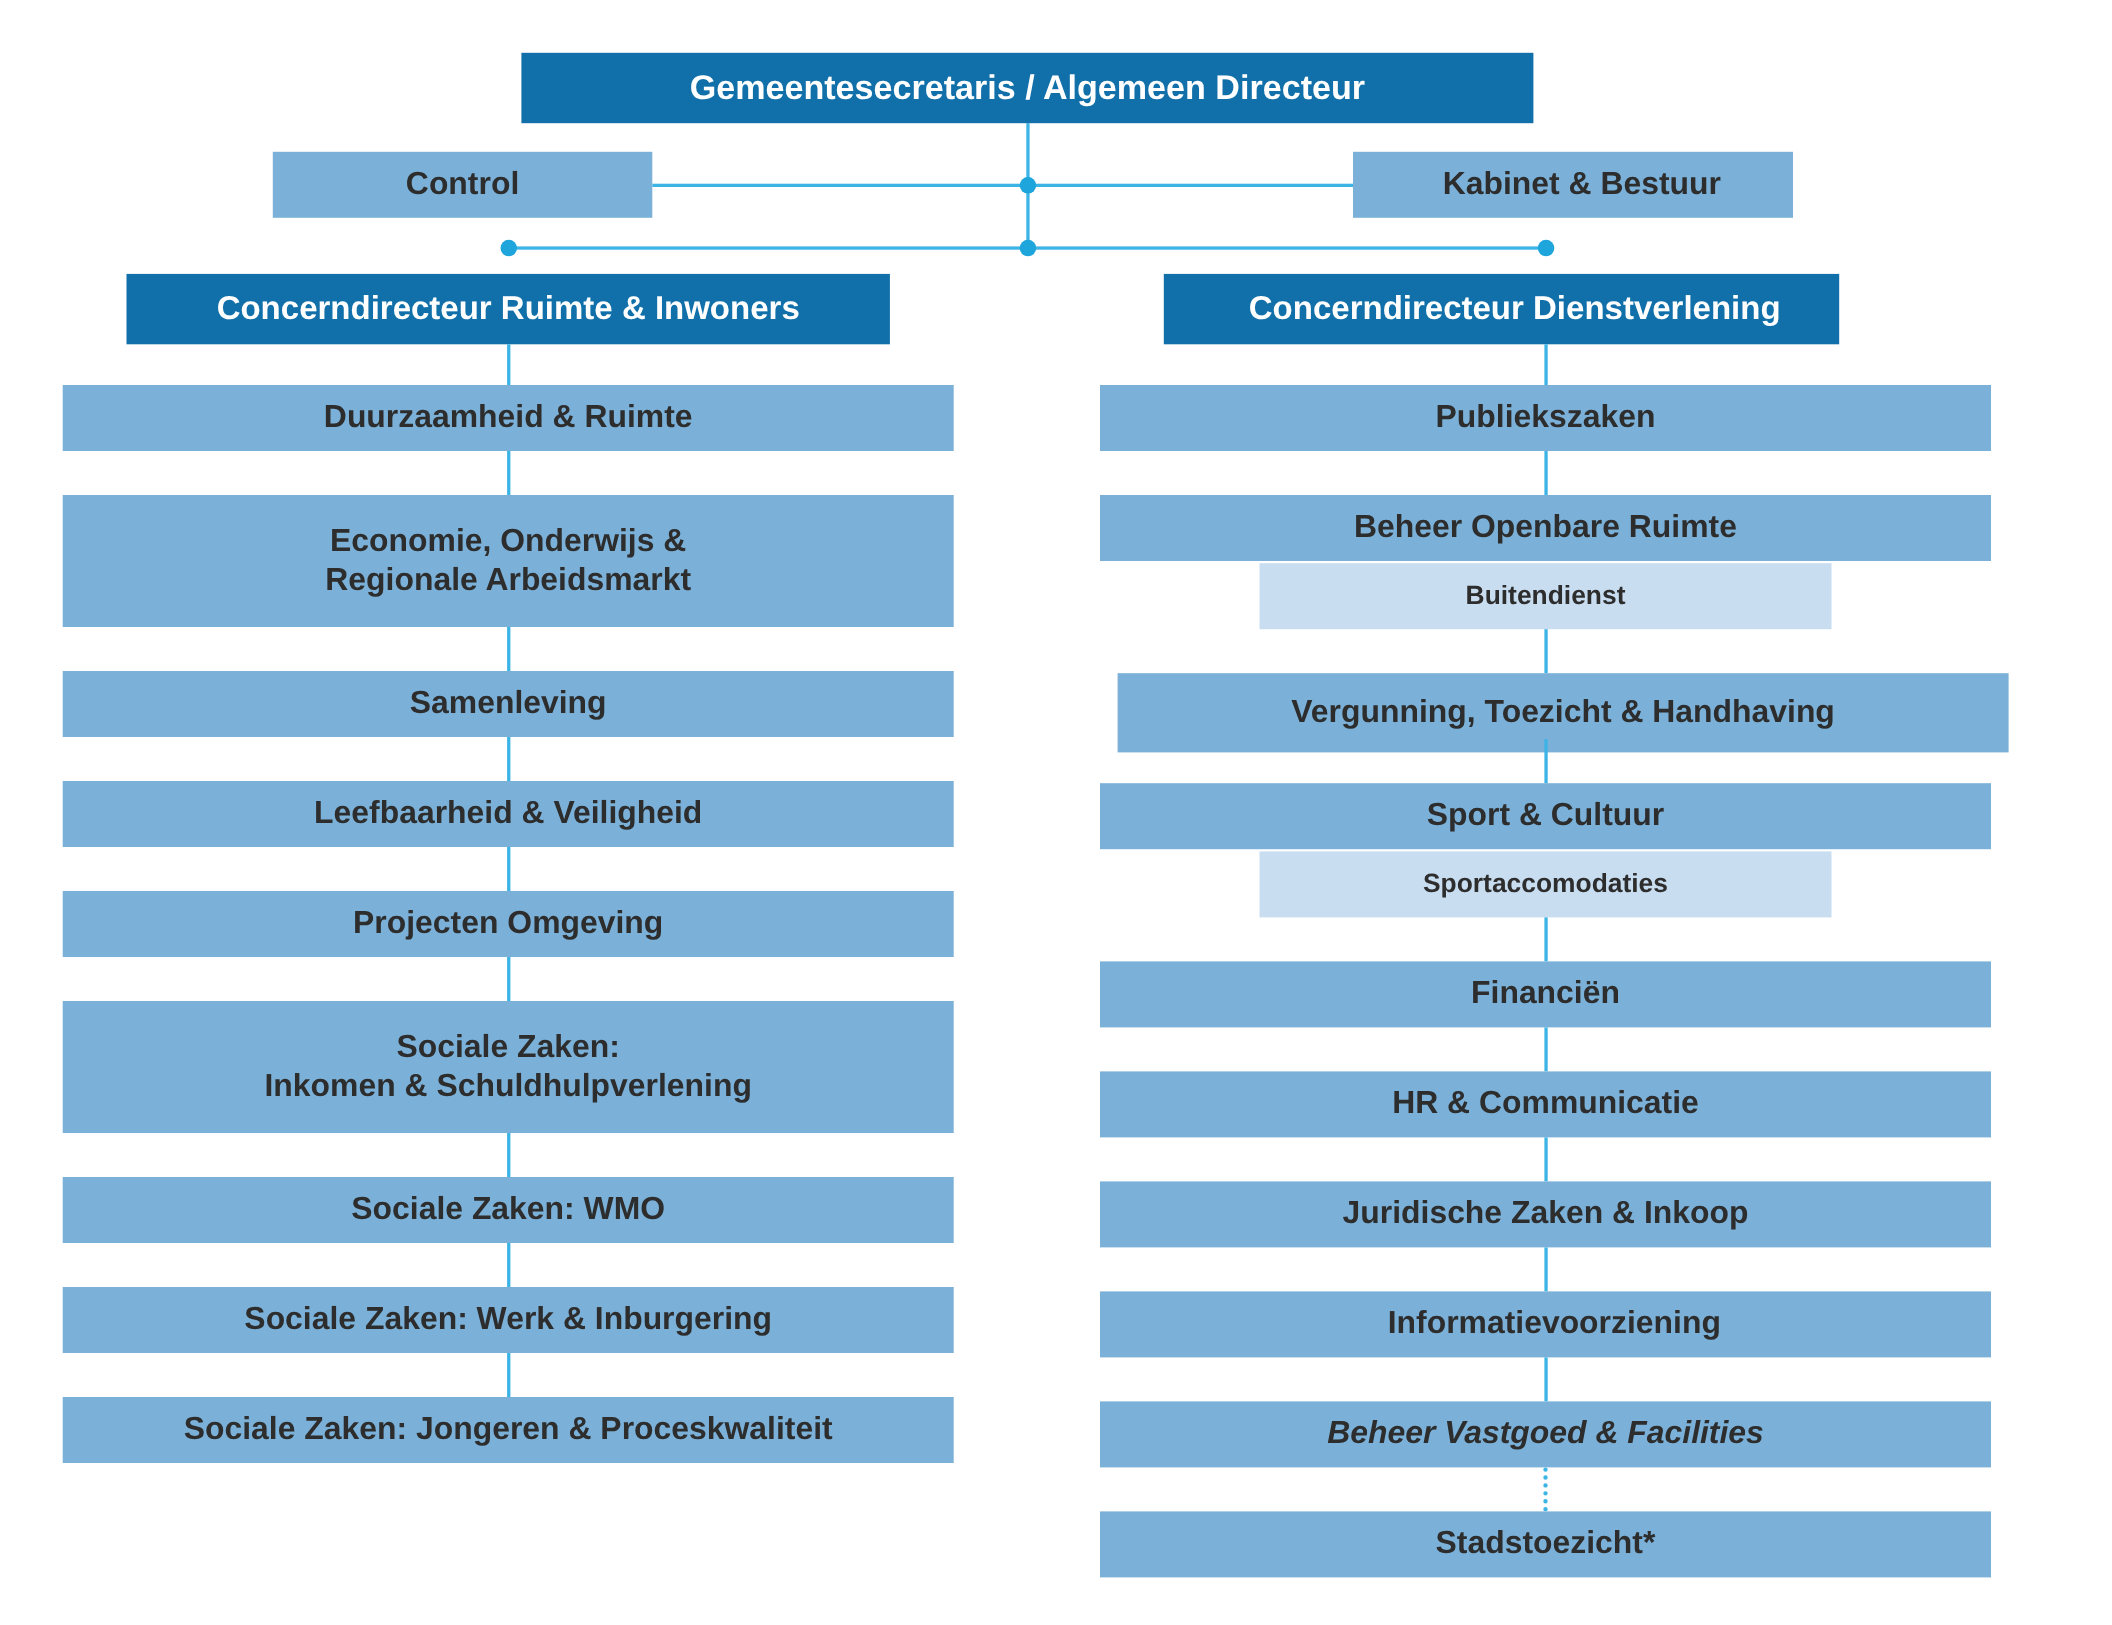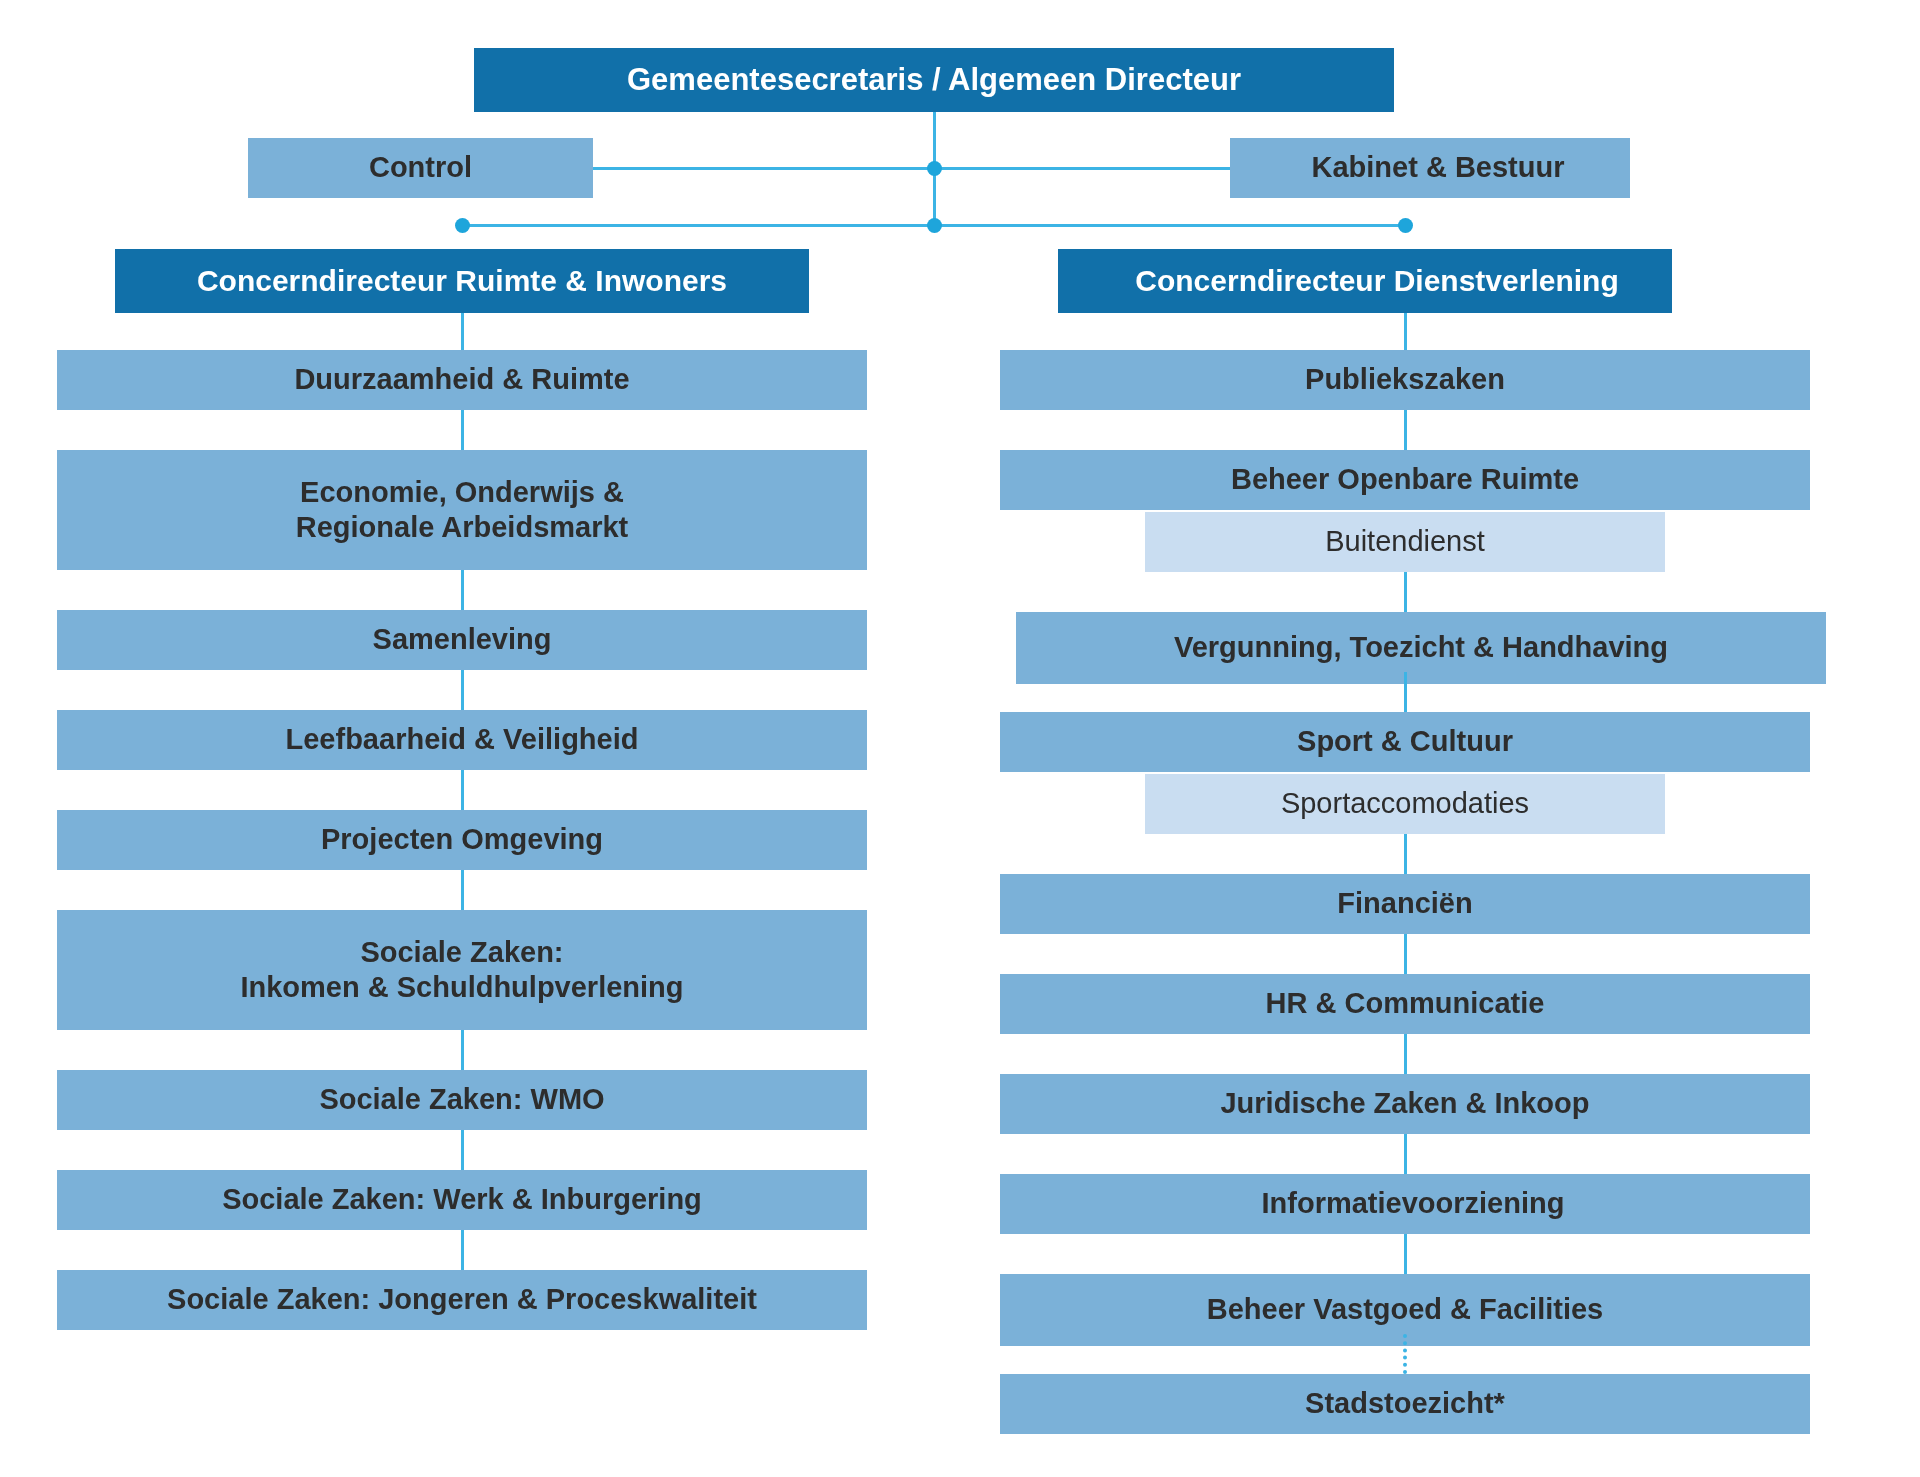--- a/index.html
+++ b/index.html
@@ -29,22 +29,22 @@
   }
   .mid{
     background:var(--medium-blue,#7bb1d8);
     color:var(--text-dark,#2d2d2d);
     font-weight:700;
     font-size:29px;
   }
   .sub{
     background:var(--light-blue,#c9ddf1);
     color:var(--text-dark,#2d2d2d);
-    font-weight:400;
-    font-size:29px;
+    font-weight:700;
+    font-size:24px;
   }
   .root-box{left:474px;top:48px;width:920px;height:64px;font-size:31px;}
   .control-box{left:248px;top:138px;width:345px;height:60px;}
   .kabinet-box{left:1230px;top:138px;width:400px;height:60px;padding-left:16px;}
   .header-left{left:115px;top:249px;width:694px;height:64px;}
   .header-right{left:1058px;top:249px;width:614px;height:64px;padding-left:24px;}
   .hline,.vline{position:absolute;background:var(--connector,#3cb4e5);}
   .vdotted{position:absolute;width:0;border-left:4px dotted var(--connector,#3cb4e5);}
   .dot{
     position:absolute;width:15px;height:15px;border-radius:50%;
@@ -102,16 +102,16 @@
     <div class="node sub" style="left: 1145px; top: 774px; width: 520px; height: 60px;">Sportaccomodaties</div>
     <div class="vline" style="left: 1404px; top: 834px; height: 40px; width: 3px;"></div>
     <div class="node mid" style="left: 1000px; top: 874px; width: 810px; height: 60px;">Financiën</div>
     <div class="vline" style="left: 1404px; top: 934px; height: 40px; width: 3px;"></div>
     <div class="node mid" style="left: 1000px; top: 974px; width: 810px; height: 60px;">HR &amp; Communicatie</div>
     <div class="vline" style="left: 1404px; top: 1034px; height: 40px; width: 3px;"></div>
     <div class="node mid" style="left: 1000px; top: 1074px; width: 810px; height: 60px;">Juridische Zaken &amp; Inkoop</div>
     <div class="vline" style="left: 1404px; top: 1134px; height: 40px; width: 3px;"></div>
     <div class="node mid" style="left: 1000px; top: 1174px; width: 810px; height: 60px; padding-left: 16px;">Informatievoorziening</div>
     <div class="vline" style="left: 1404px; top: 1234px; height: 40px; width: 3px;"></div>
-    <div class="node mid" style="left: 1000px; top: 1274px; width: 810px; height: 72px;">Beheer Vastgoed &amp; Facilities</div>
+    <div class="node mid" style="left: 1000px; top: 1274px; width: 810px; height: 60px; font-style: italic;">Beheer Vastgoed &amp; Facilities</div>
     <div class="vdotted" style="left: 1403px; top: 1334px; height: 40px;"></div>
     <div class="node mid" style="left: 1000px; top: 1374px; width: 810px; height: 60px;">Stadstoezicht*</div>
   </div>
 
 </body></html>

